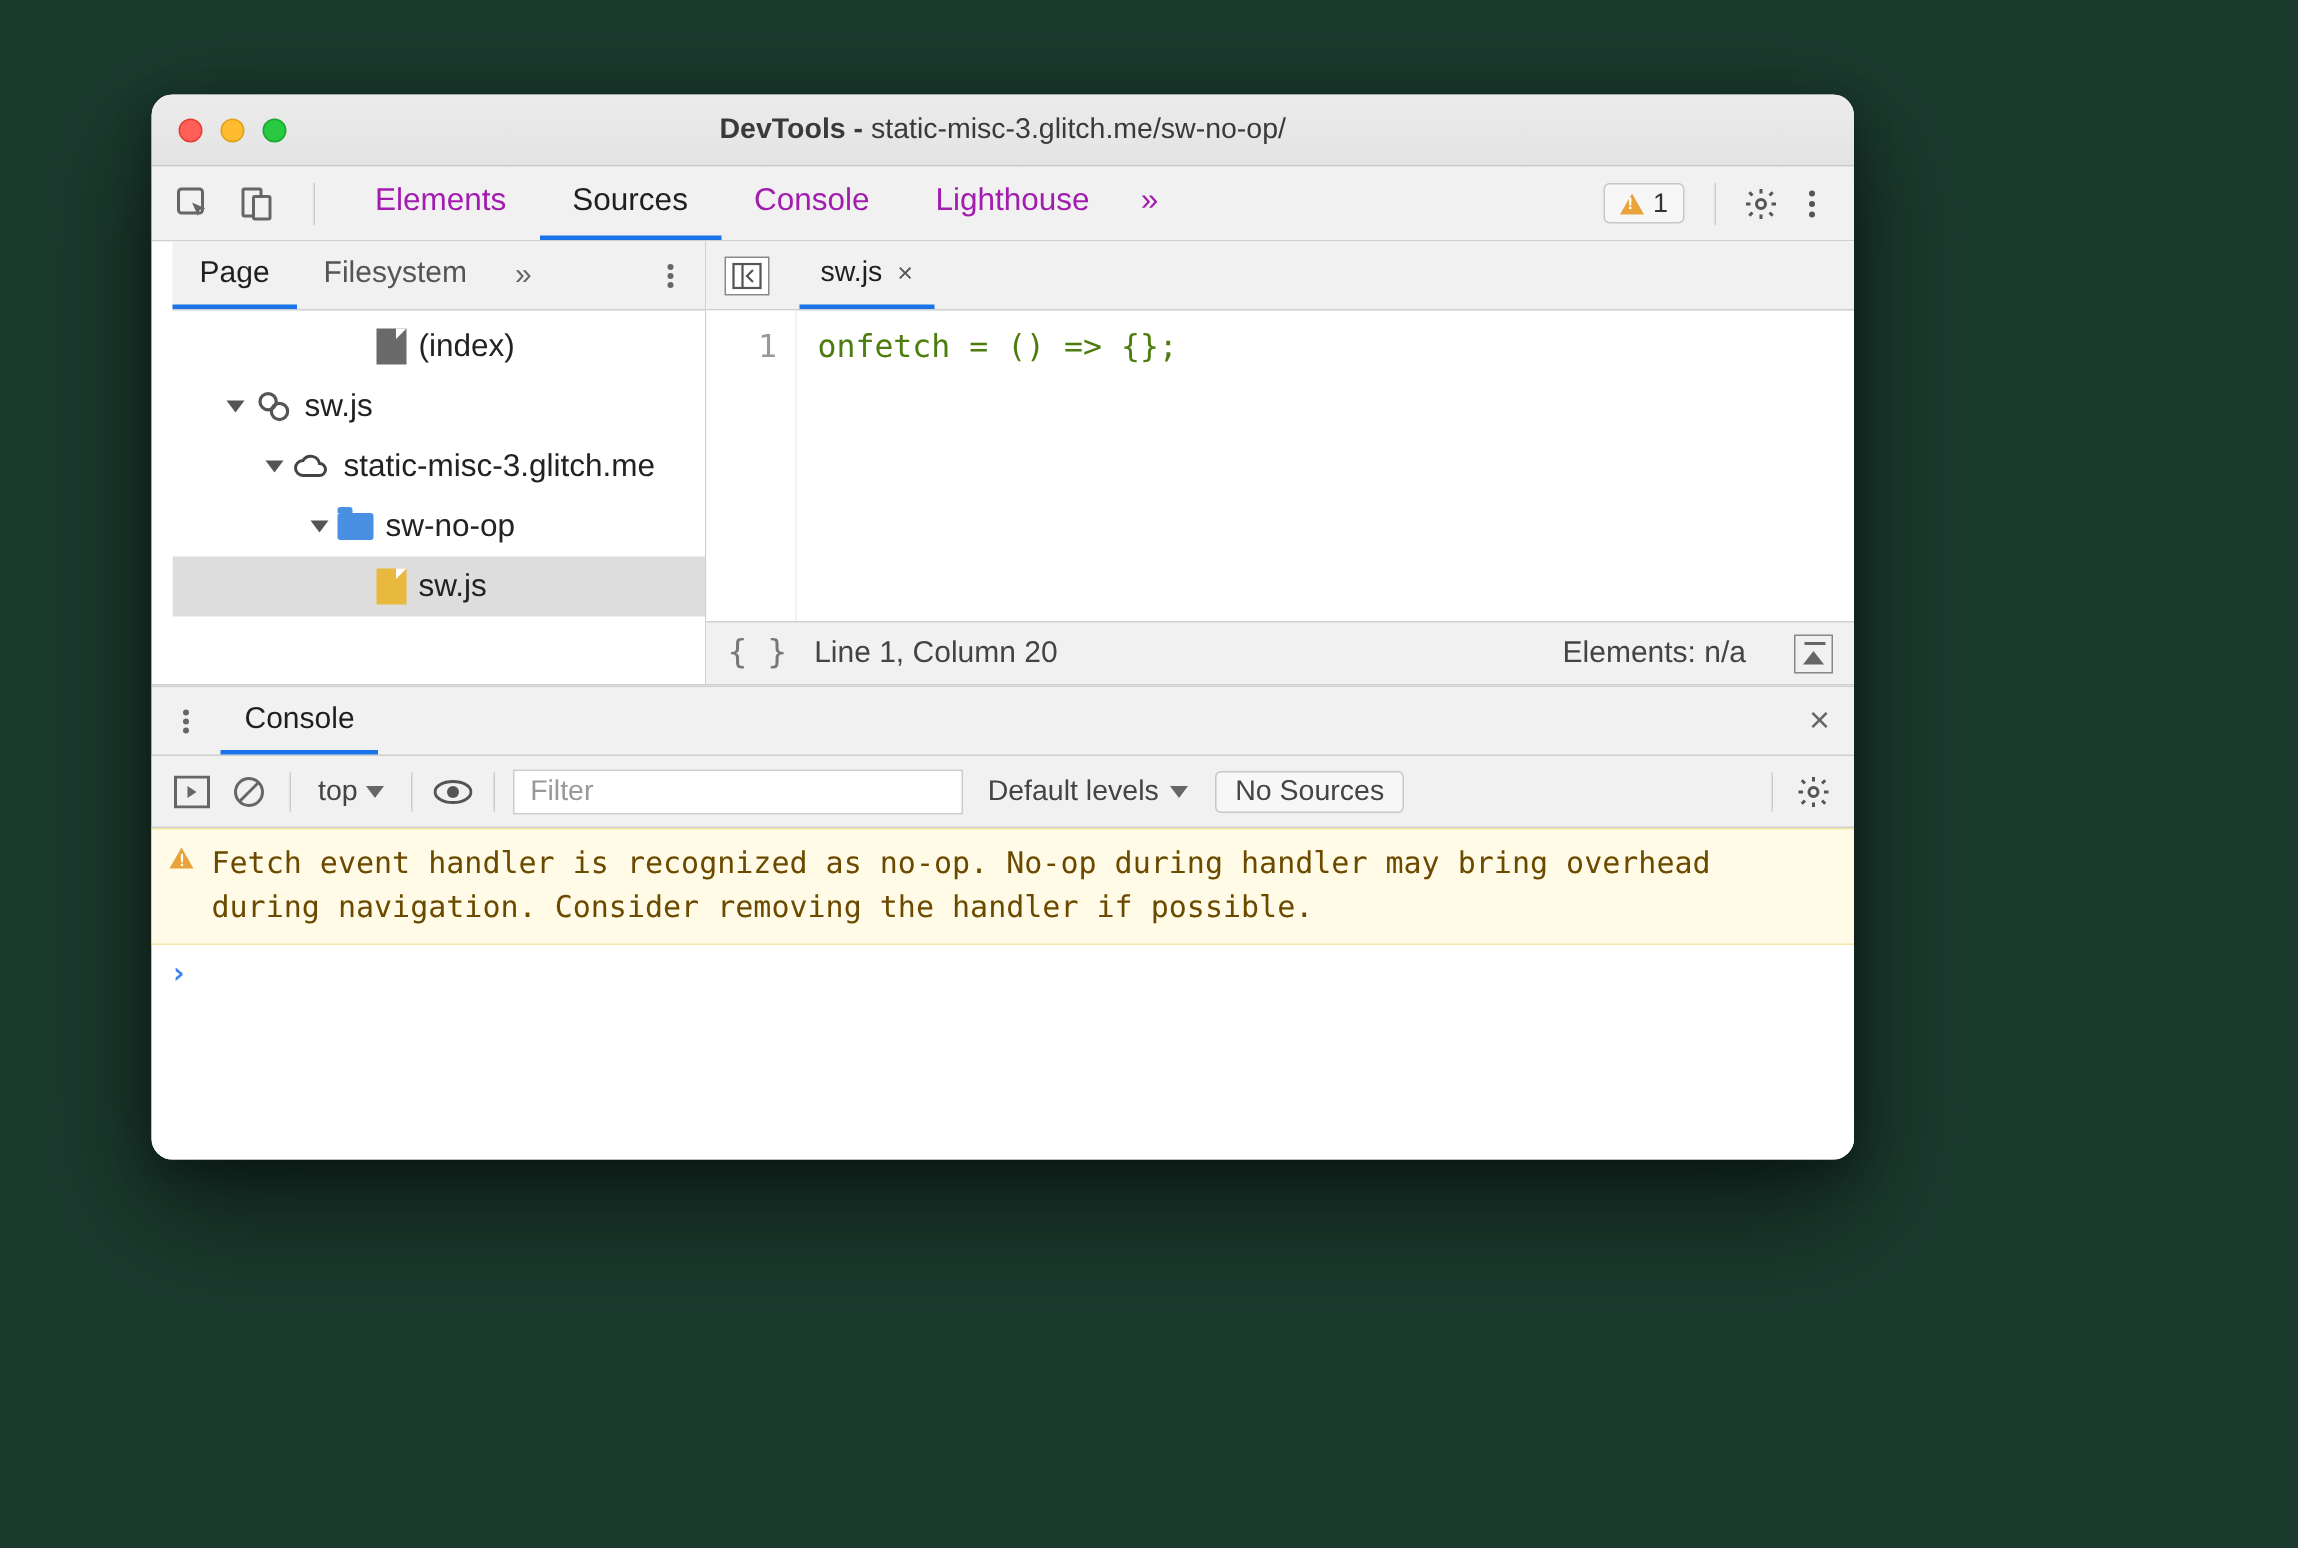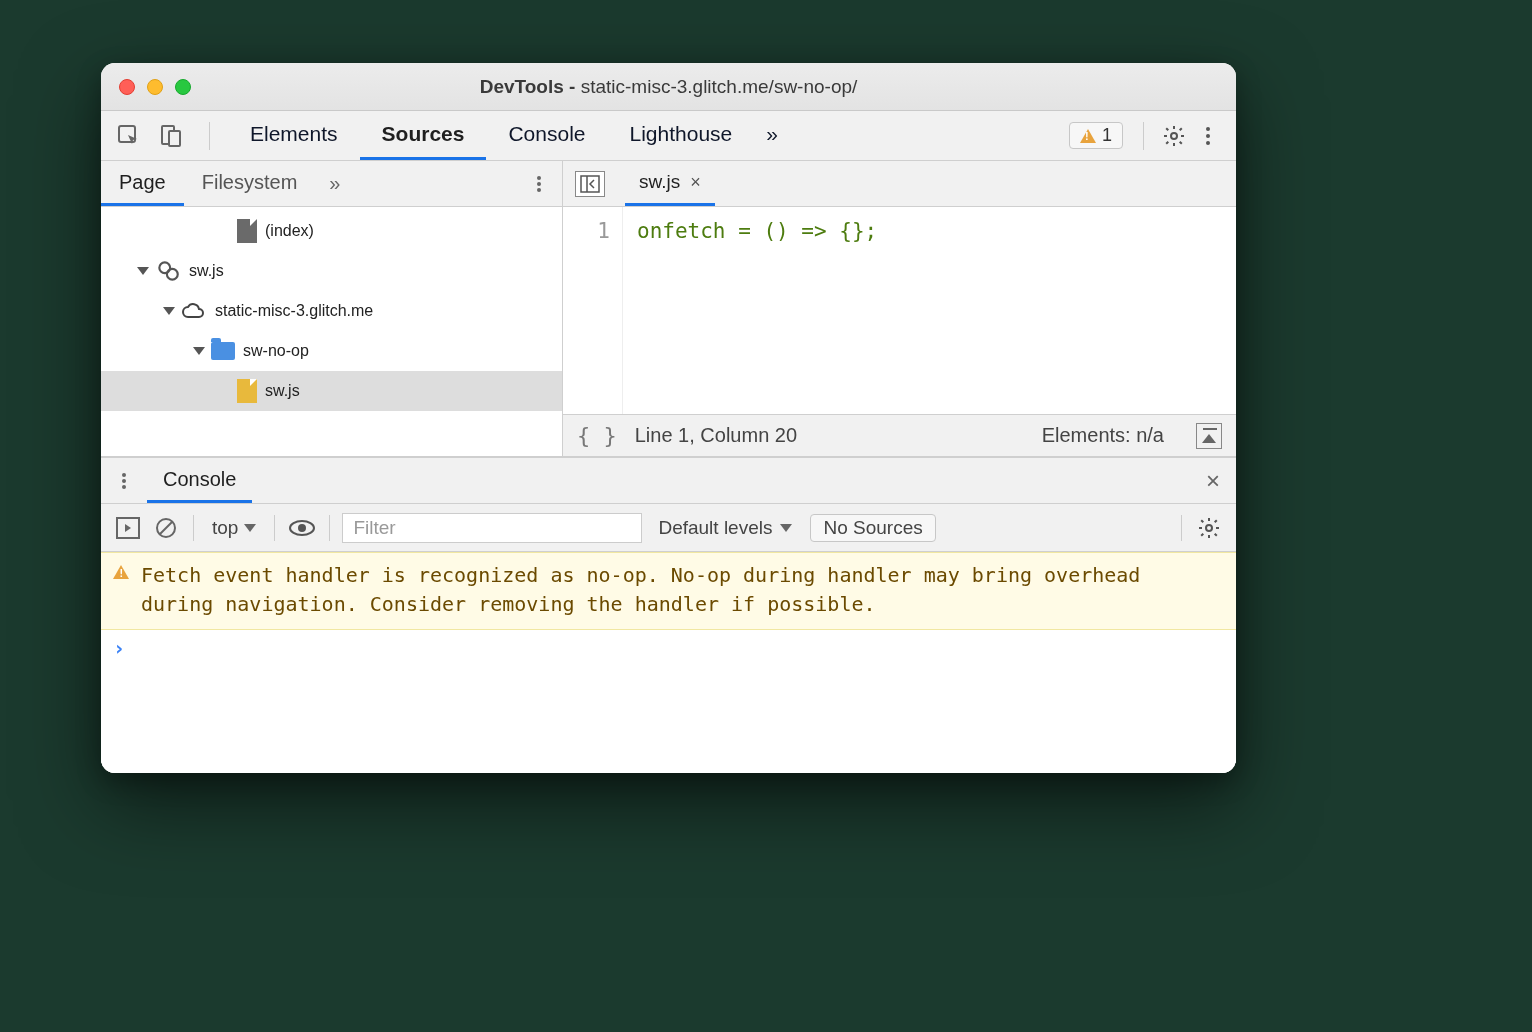--- a/index.html
+++ b/index.html
@@ -66,26 +66,26 @@
     padding-left: 14px;
     gap: 14px;
   }
   .ico-btn { width: 28px; height: 28px; display:flex; align-items:center; justify-content:center; color:#666; cursor:pointer; }
   .vdiv { width:1px; height:28px; background:#ccc; margin:0 10px; }
   .panel-tabs { display:flex; align-items:stretch; height:100%; margin-left:8px; }
   .panel-tab {
     padding: 0 22px;
     display:flex;
     align-items:center;
-    color:#0f172a;
+    color:#a21caf;
     cursor:pointer;
     border-bottom: 3px solid transparent;
     font-size: 21px;
   }
-  .panel-tab.active { color:#1f1f1f; border-bottom-color:#1a73e8; font-weight:700; }
+  .panel-tab.active { color:#1f1f1f; border-bottom-color:#1a73e8; font-weight:400; }
   .spacer { flex:1; }
   .warn-chip {
     display:flex; align-items:center; gap:6px;
     border:1px solid #c7c7c7; border-radius:4px;
     background:#f7f7f7;
     padding:2px 10px;
     font-size:18px;
     color:#333;
     margin-right:4px;
     cursor:pointer;
@@ -97,25 +97,26 @@
   .tb-right { display:flex; align-items:center; padding-right:14px; gap:6px; }
   
   .body-row {
     display:flex;
     flex: 0 0 auto;
     height: 296px;
     border-bottom: 1px solid #cfcfcf;
   }
   
   .nav-pane {
-    width: 462px;
+    width: 370px;
     border-right: 1px solid #cfcfcf;
     display:flex;
     flex-direction:column;
     background:#fff;
+    padding-left:14px;
   }
   .nav-tabs {
     height:46px;
     border-bottom:1px solid #cfcfcf;
     display:flex;
     align-items:center;
     font-size:20px;
     color:#555;
     background:#f1f1f1;
   }
@@ -125,21 +126,21 @@
     display:flex;align-items:center;
     border-bottom:3px solid transparent;
     cursor:pointer;
   }
   .nav-tab.active { color:#1f1f1f; border-bottom-color:#1a73e8; }
   .nav-more { margin-left:8px; color:#666; cursor:pointer; padding:0 6px;}
   .nav-vdots { margin-left:auto; margin-right:14px; color:#666; cursor:pointer;}
   .tree {
     flex:1;
     overflow:auto;
-    font-size:16px;
+    font-size:21px;
     color:#222;
     padding-top:4px;
   }
   .tree-row {
     display:flex;align-items:center;
     height:40px;
     gap:8px;
     cursor:pointer;
     padding-left:10px;
   }

